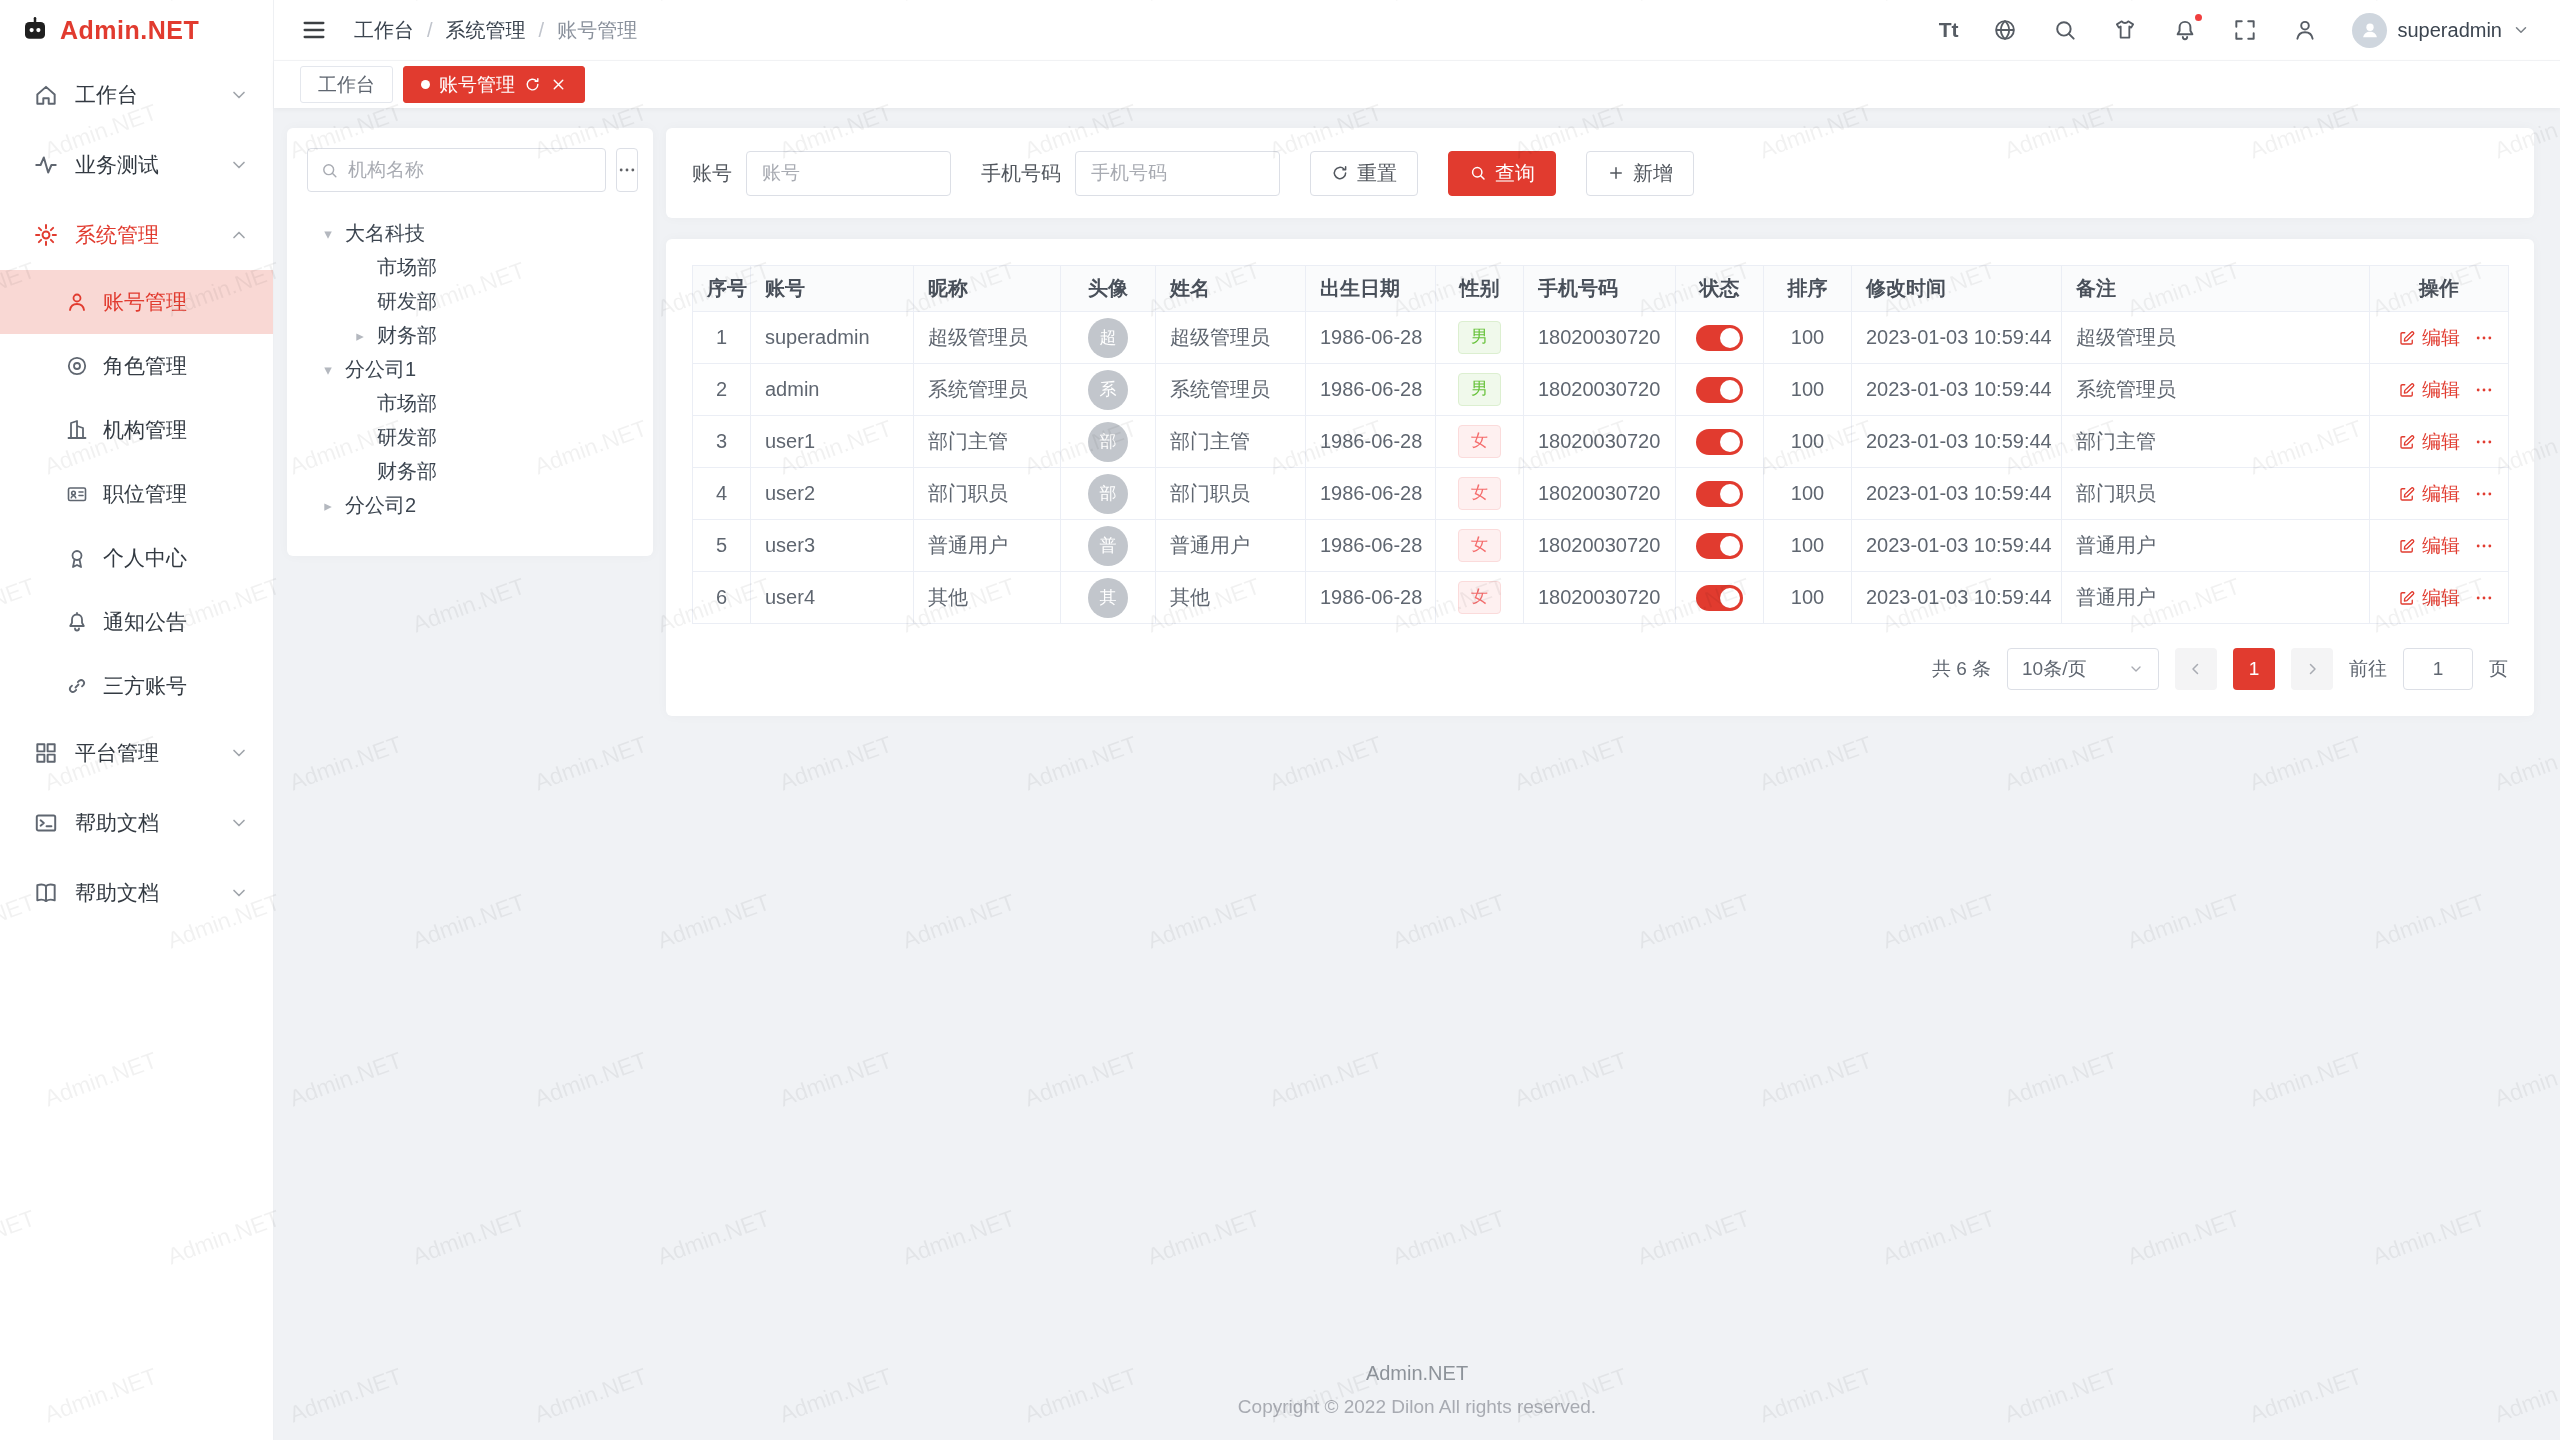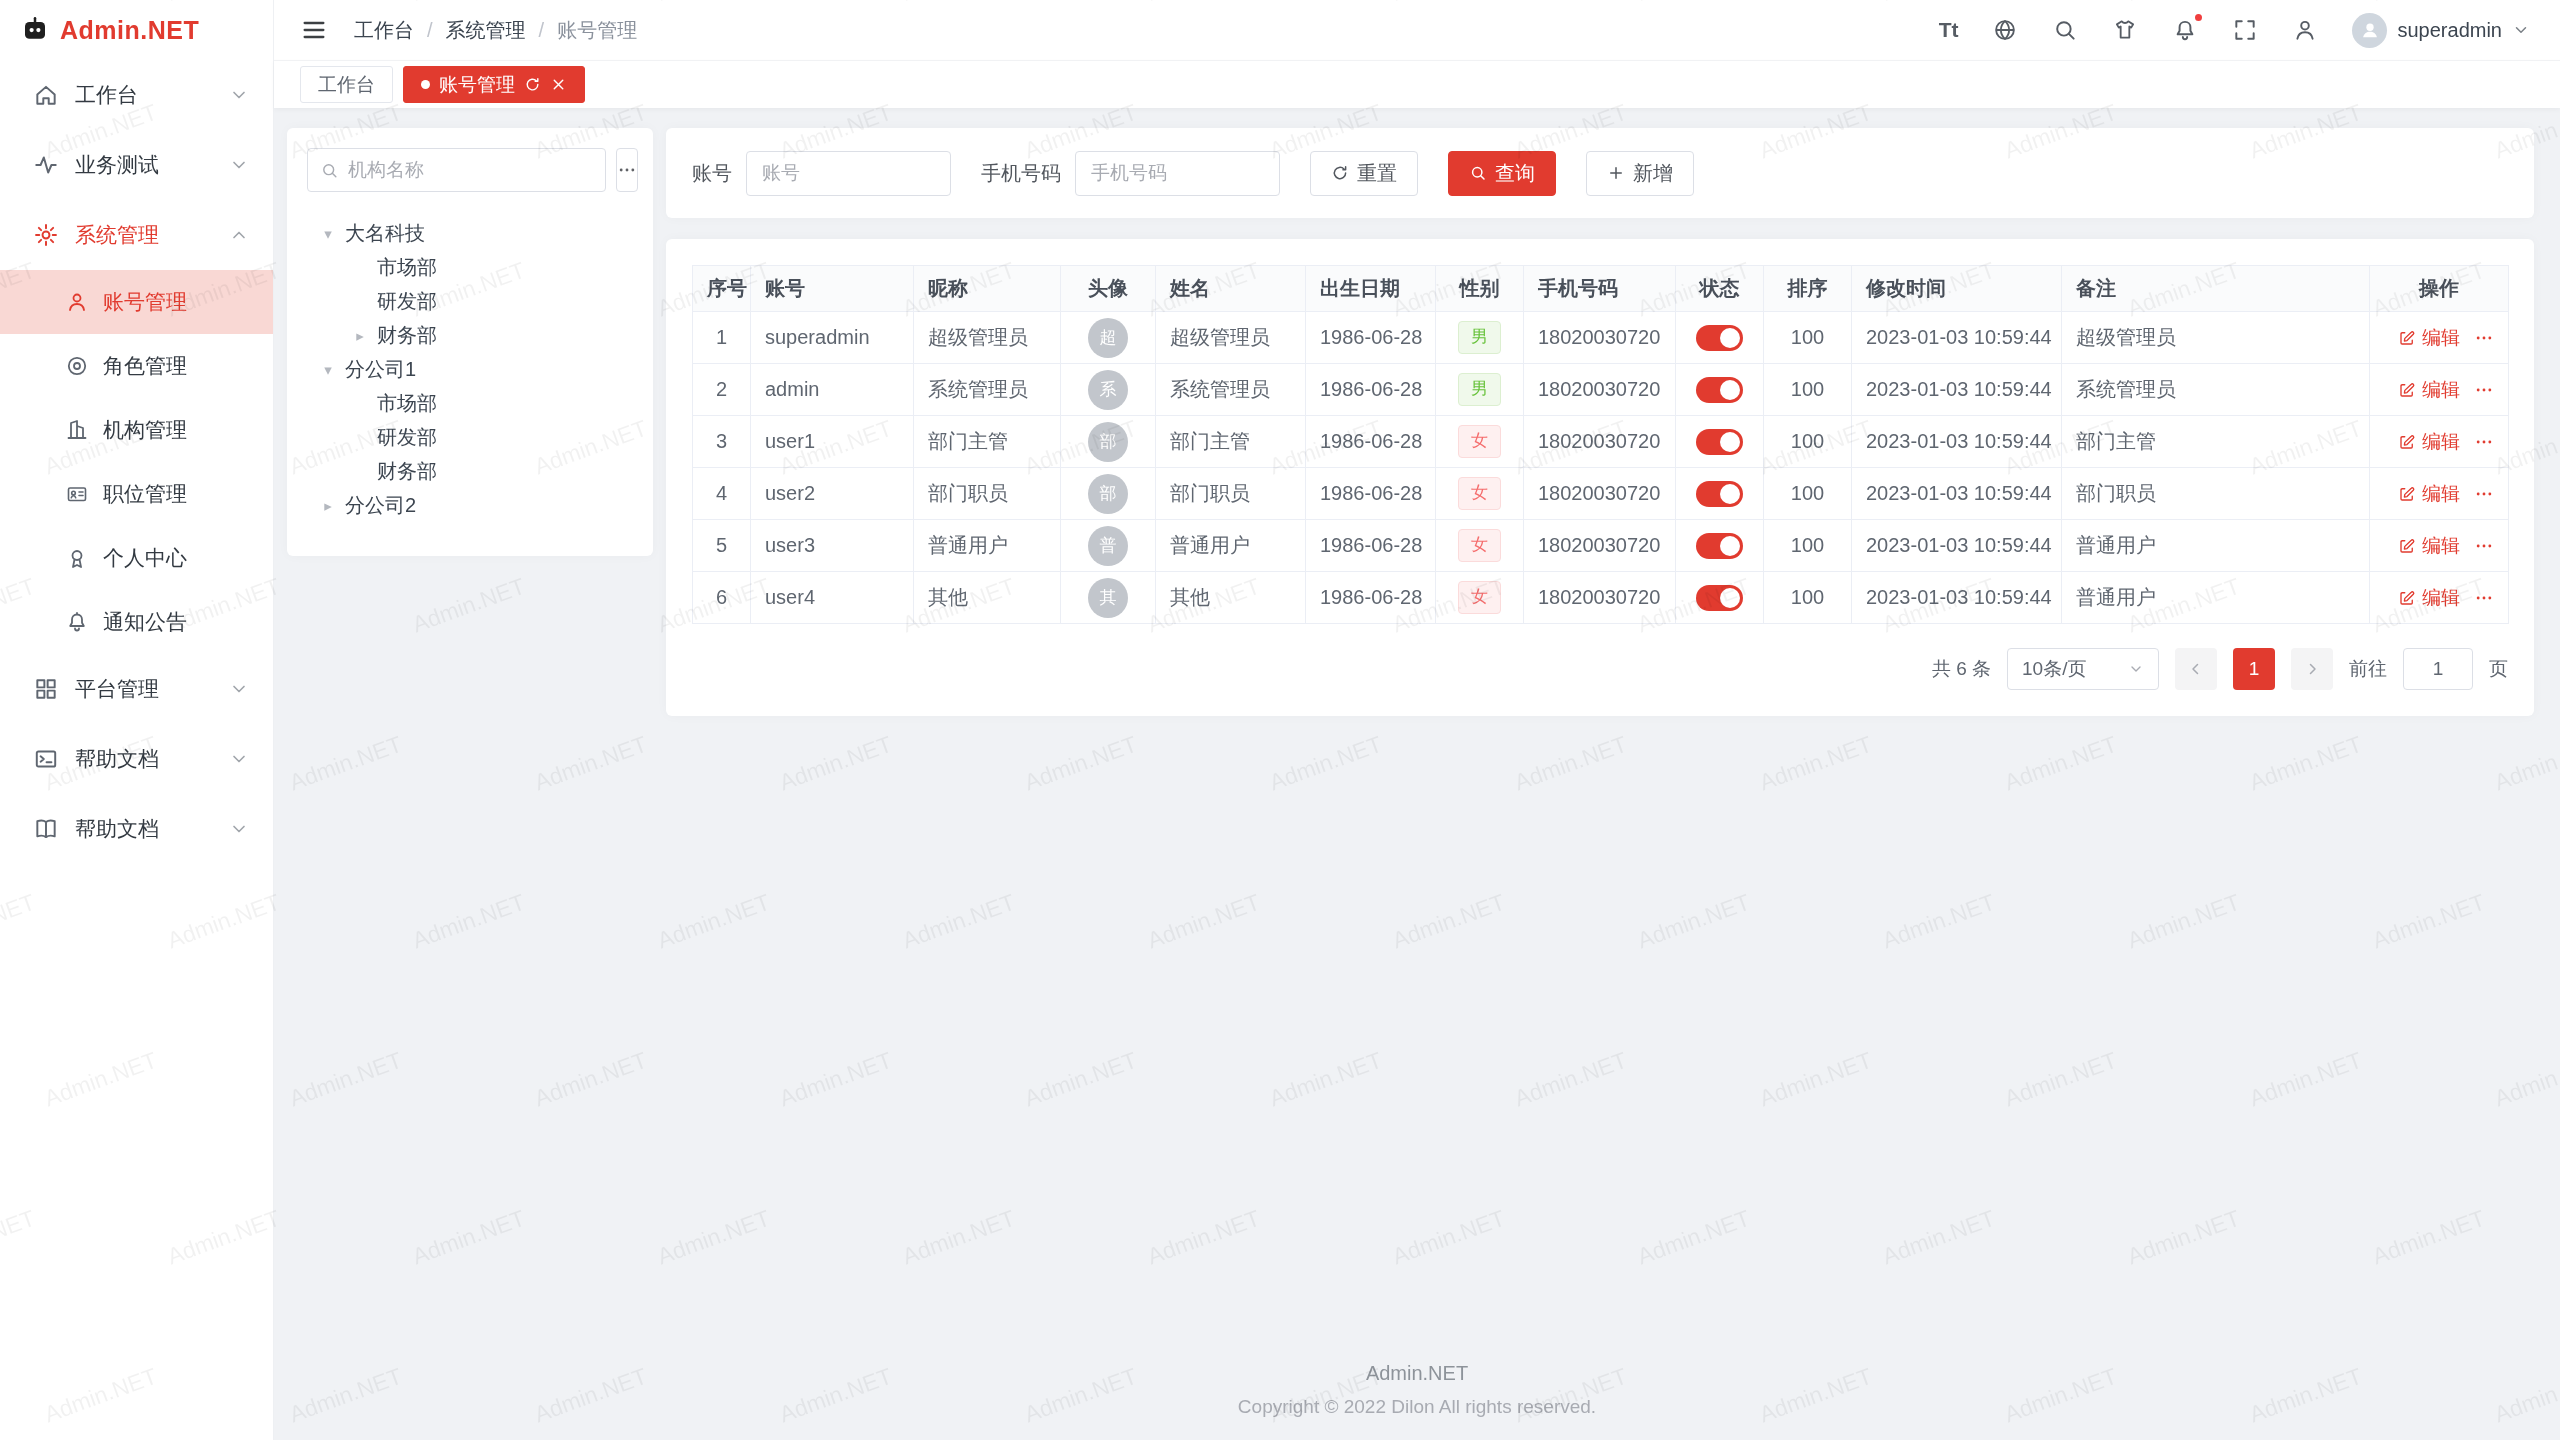--- a/index.html
+++ b/index.html
@@ -221,20 +221,28 @@
             </span>
           <span>个人中心</span>
         </div>
         <div class="submenu-item">
           <span class="smi-icon">
               <svg viewBox="0 0 24 24" fill="none" stroke="currentColor" stroke-width="1.8" stroke-linecap="round" stroke-linejoin="round">
                 <path d="M12 4.5c-2.9 0-5 2.2-5 5v3.2L5.2 16h13.6L17 12.7V9.5c0-2.8-2.1-5-5-5zM10 18.5a2 2 0 0 0 4 0M12 3v1.5"></path>
               </svg>
             </span>
           <span>通知公告</span>
+        </div>
+        <div class="submenu-item">
+          <span class="smi-icon">
+              <svg viewBox="0 0 24 24" fill="none" stroke="currentColor" stroke-width="1.8" stroke-linecap="round" stroke-linejoin="round">
+                <path d="M10.5 13.5 13.5 10.5M12.8 8.2 14.3 6.7a3 3 0 0 1 4.2 4.2l-1.5 1.5M11.2 15.8 9.7 17.3a3 3 0 0 1-4.2-4.2l1.5-1.5"></path>
+              </svg>
+            </span>
+          <span>三方账号</span>
         </div>
       </div>
 
       <div class="menu-item">
         <span class="mi-icon">
             <svg viewBox="0 0 24 24" fill="none" stroke="currentColor" stroke-width="1.8" stroke-linejoin="round">
               <path d="M4 4h6.5v6.5H4zM13.5 4H20v6.5h-6.5zM4 13.5h6.5V20H4zM13.5 13.5H20V20h-6.5z"></path>
             </svg>
           </span>
         <span class="mi-label">平台管理</span>

